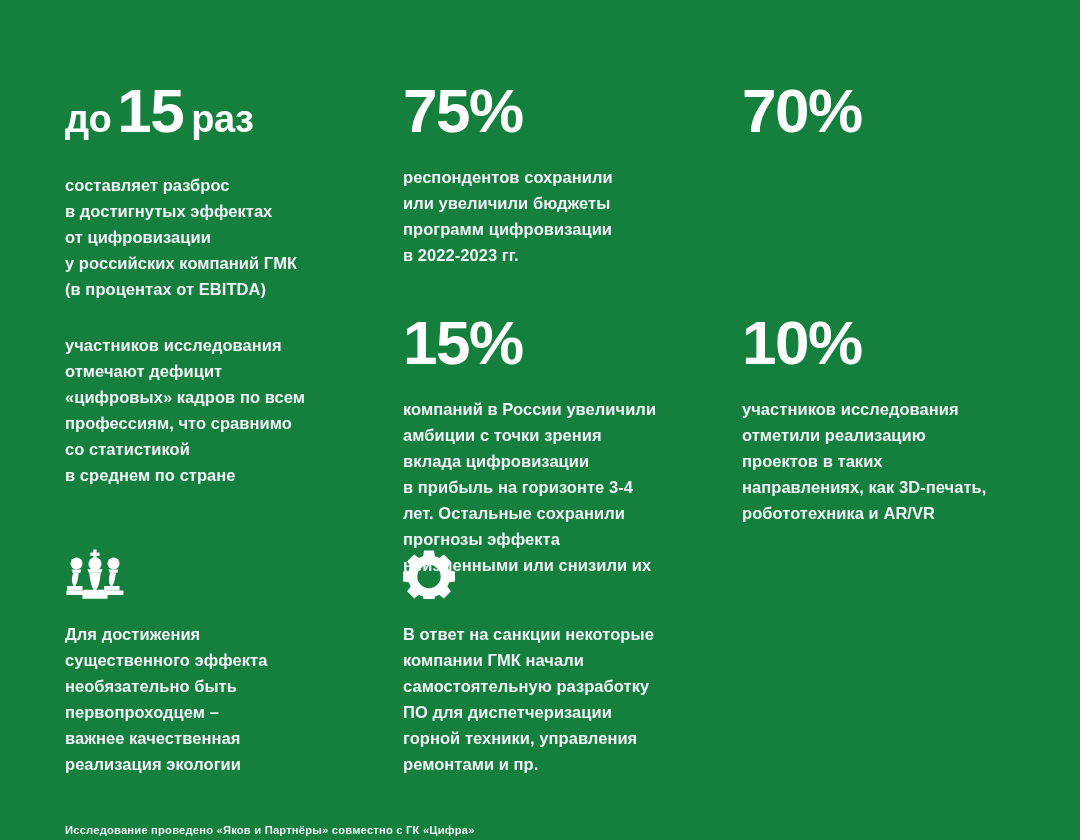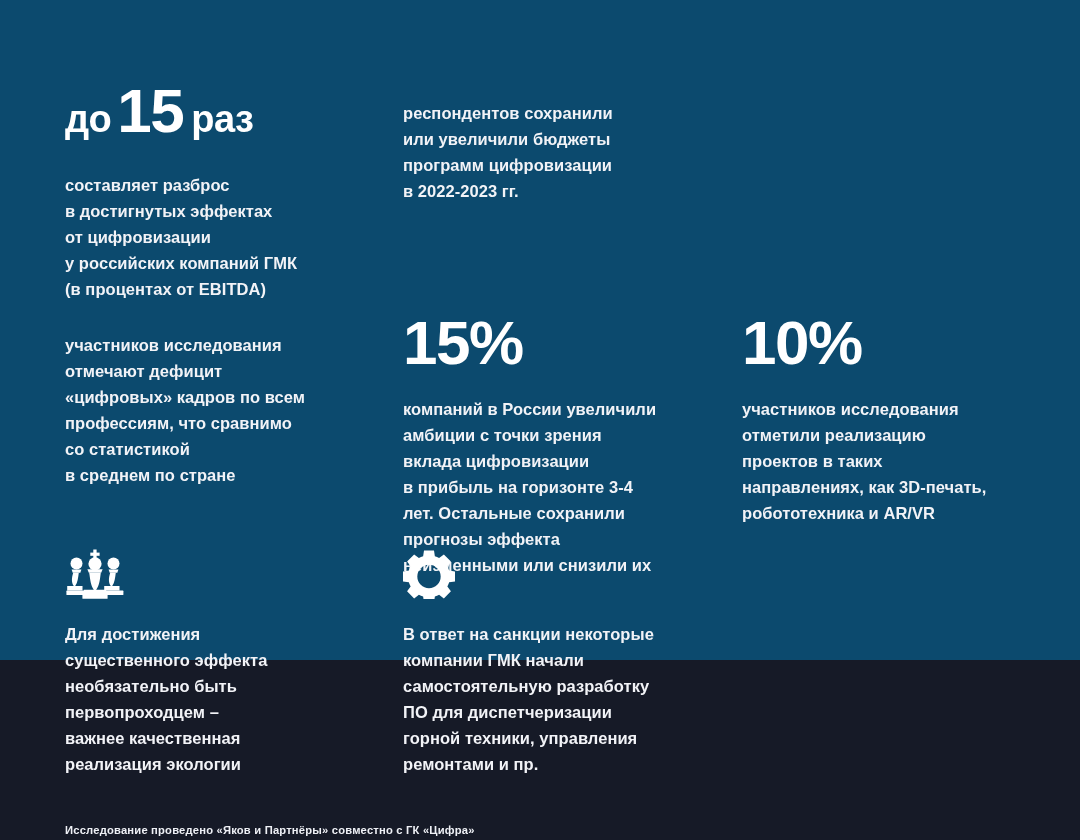--- a/index.html
+++ b/index.html
@@ -11,22 +11,22 @@
     width: 1080px;
     height: 840px;
     background: #161a27;
     font-family: "Liberation Sans", "DejaVu Sans", sans-serif;
     color: #ffffff;
     overflow: hidden;
   }
   .poster {
     position: relative;
     width: 1080px;
-    height: 660px;
-    background: #0c4a6e;
+    height: 840px;
+    background: #15803d;
     box-sizing: border-box;
   }
   .grid {
     position: absolute;
     left: 65px;
     top: 78px;
     width: 960px;
     display: grid;
     grid-template-columns: 338px 339px 283px;
     grid-template-rows: 232px 235px 215px;
@@ -101,27 +101,29 @@
     <div class="cell">
       <div class="stat"><span class="small pre">до</span><span>15</span><span class="small post">раз</span></div>
       <p class="body-copy">составляет разброс
 в достигнутых эффектах
 от цифровизации
 у российских компаний ГМК
 (в процентах от EBITDA)</p>
     </div>
 
     <div class="cell">
+      <div class="stat"><span>75%</span></div>
       <p class="body-copy">респондентов сохранили
 или увеличили бюджеты
 программ цифровизации
 в 2022-2023 гг.</p>
     </div>
 
     <div class="cell">
+      <div class="stat"><span>70%</span></div>
     </div>
 
     <div class="cell">
       <p class="body-copy">участников исследования
 отмечают дефицит
 «цифровых» кадров по всем
 профессиям, что сравнимо
 со статистикой
 в среднем по стране</p>
     </div>

